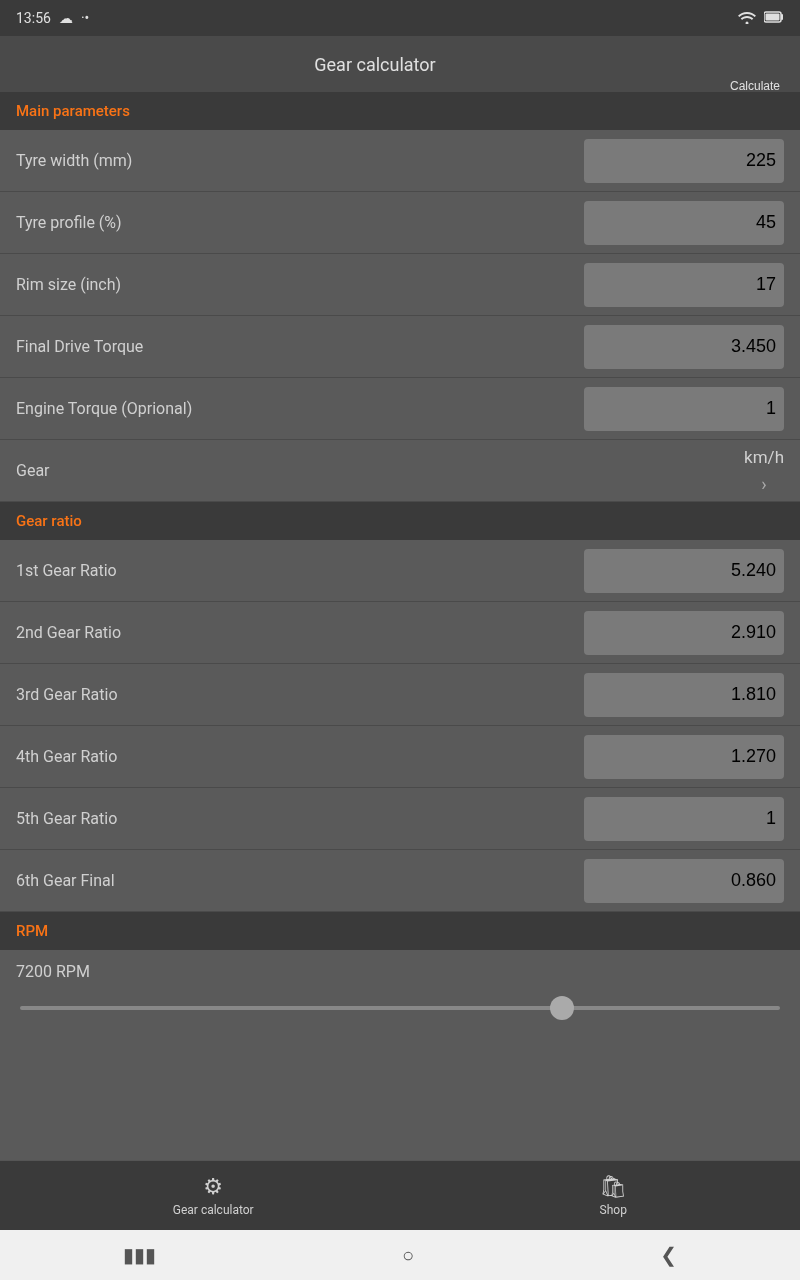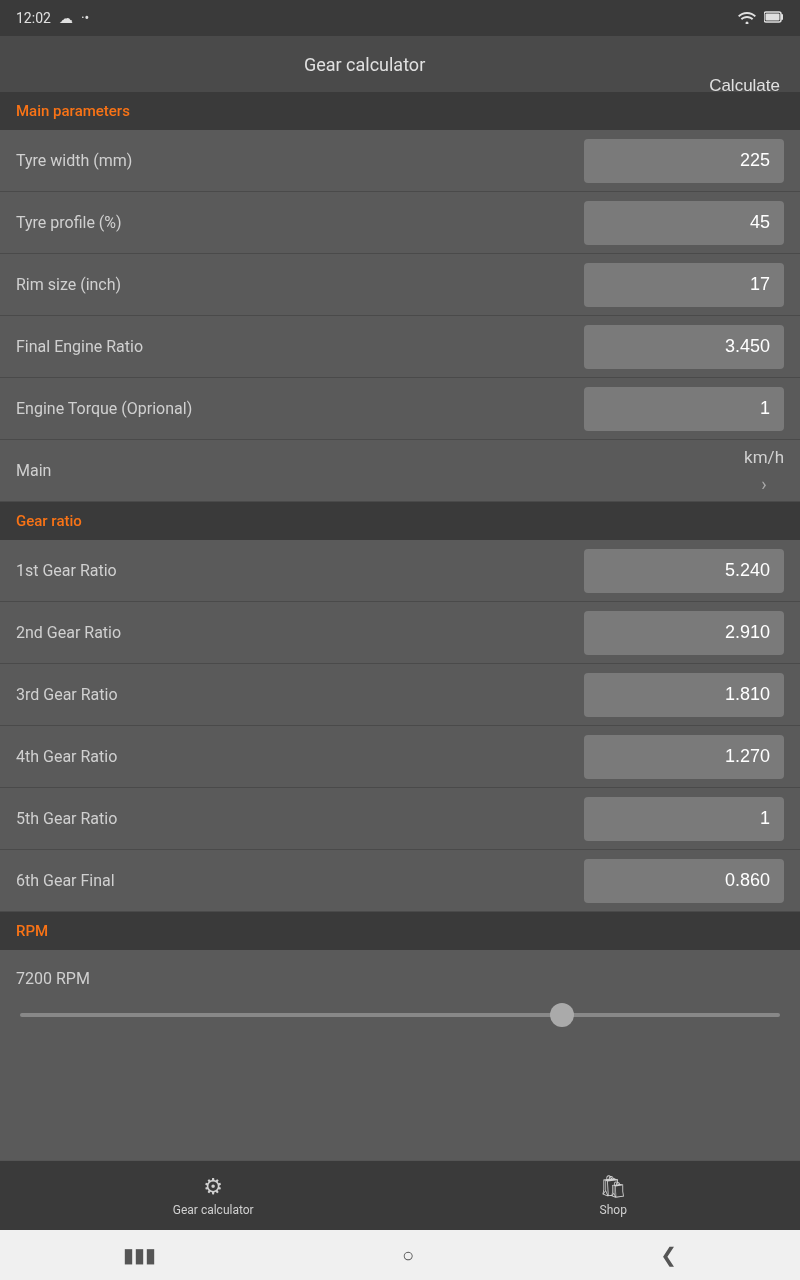--- a/index.html
+++ b/index.html
@@ -34,21 +34,21 @@
       align-items: center;
       justify-content: space-between;
       padding: 0 20px;
     }
     .top-bar-title {
       font-size: 18px;
       color: #e0e0e0;
       font-weight: 400;
     }
     .top-bar-action {
-      font-size: 17px;
+      font-size: 12px;
       color: #e0e0e0;
       cursor: pointer;
       background: none;
       border: none;
       margin-top: 43px;
     }
 
     
     .section-header {
       background: #3a3a3a;
@@ -70,24 +70,24 @@
     }
     .param-label {
       font-size: 16px;
       color: #d0d0d0;
       flex: 1;
     }
     .param-input {
       background: #7a7a7a;
       border: none;
       border-radius: 4px;
-      color: #ffffff;
+      color: #000000;
       font-size: 18px;
       text-align: right;
-      padding: 8px 14px;
+      padding: 8px 8px;
       width: 200px;
       height: 44px;
       outline: none;
     }
     .units-row {
       display: flex;
       align-items: center;
       justify-content: space-between;
       padding: 0 16px;
       height: 62px;
@@ -103,21 +103,21 @@
       flex-direction: column;
     }
     .chevron-right {
       color: #aaa;
       font-size: 18px;
     }
 
     
     .rpm-section {
       background: #5a5a5a;
-      padding: 19px 16px 12px;
+      padding: 12px 16px 12px;
     }
     .rpm-value {
       font-size: 16px;
       color: #d0d0d0;
       margin-bottom: 14px;
     }
     .rpm-slider-container {
       padding: 0 4px;
     }
     .rpm-slider {
@@ -189,21 +189,21 @@
       height: calc(1280px - 36px - 56px - 70px - 50px);
       overflow-y: auto;
     }
     .main-scroll::-webkit-scrollbar { display: none; }
   </style>
 </head>
 <body>
 
 <div class="status-bar">
   <div class="status-left">
-    <span>12:02</span>
+    <span>13:56</span>
     <span>☁</span>
     <span>·•</span>
   </div>
   <div class="status-right">
     <span>
       <svg width="18" height="14" viewBox="0 0 18 14" fill="none">
         <path d="M9 11.5a1.5 1.5 0 110 3 1.5 1.5 0 010-3z" fill="#e0e0e0"></path>
         <path d="M9 8C7.1 8 5.4 8.7 4.1 9.9L2.7 8.4C4.4 6.9 6.6 6 9 6s4.6.9 6.3 2.4l-1.4 1.5C12.6 8.7 10.9 8 9 8z" fill="#e0e0e0"></path>
         <path d="M9 4C6 4 3.3 5.2 1.4 7.1L0 5.7C2.3 3.4 5.5 2 9 2s6.7 1.4 9 3.7l-1.4 1.4C14.7 5.2 12 4 9 4z" fill="#e0e0e0"></path>
       </svg>
@@ -239,31 +239,31 @@
     <span class="param-label">Tyre profile (%)</span>
     <input class="param-input" type="text" value="45" style="">
   </div>
 
   <div class="param-row">
     <span class="param-label">Rim size (inch)</span>
     <input class="param-input" type="text" value="17" style="">
   </div>
 
   <div class="param-row">
-    <span class="param-label">Final Engine Ratio</span>
+    <span class="param-label">Final Drive Torque</span>
     <input class="param-input" type="text" value="3.450" style="">
   </div>
 
   <div class="param-row">
     <span class="param-label">Engine Torque (Oprional)</span>
     <input class="param-input" type="text" value="1" style="">
   </div>
 
   <div class="units-row">
-    <span class="param-label">Main</span>
+    <span class="param-label">Gear</span>
     <div class="units-right">
       <span>km/h</span>
       <span class="chevron-right">›</span>
     </div>
   </div>
 
   <div class="section-header">
     <span>Gear ratio</span>
   </div>
 

